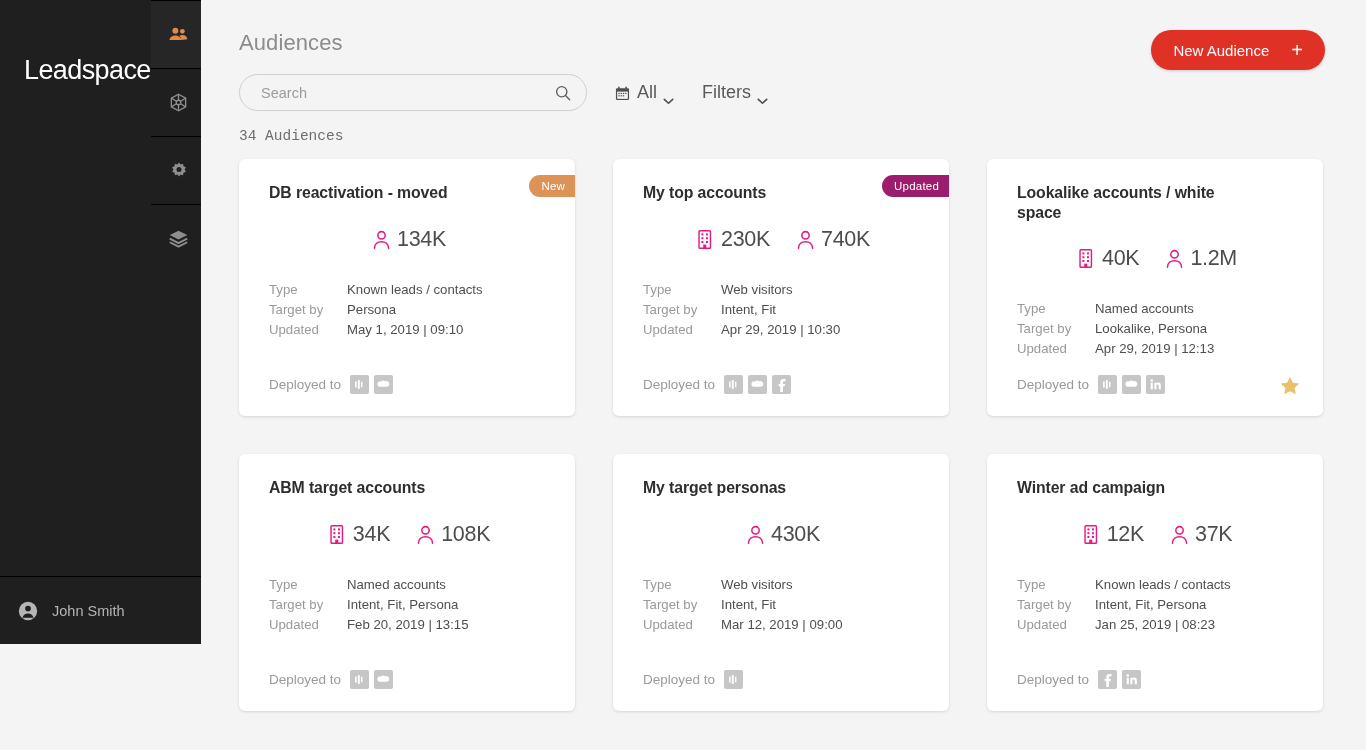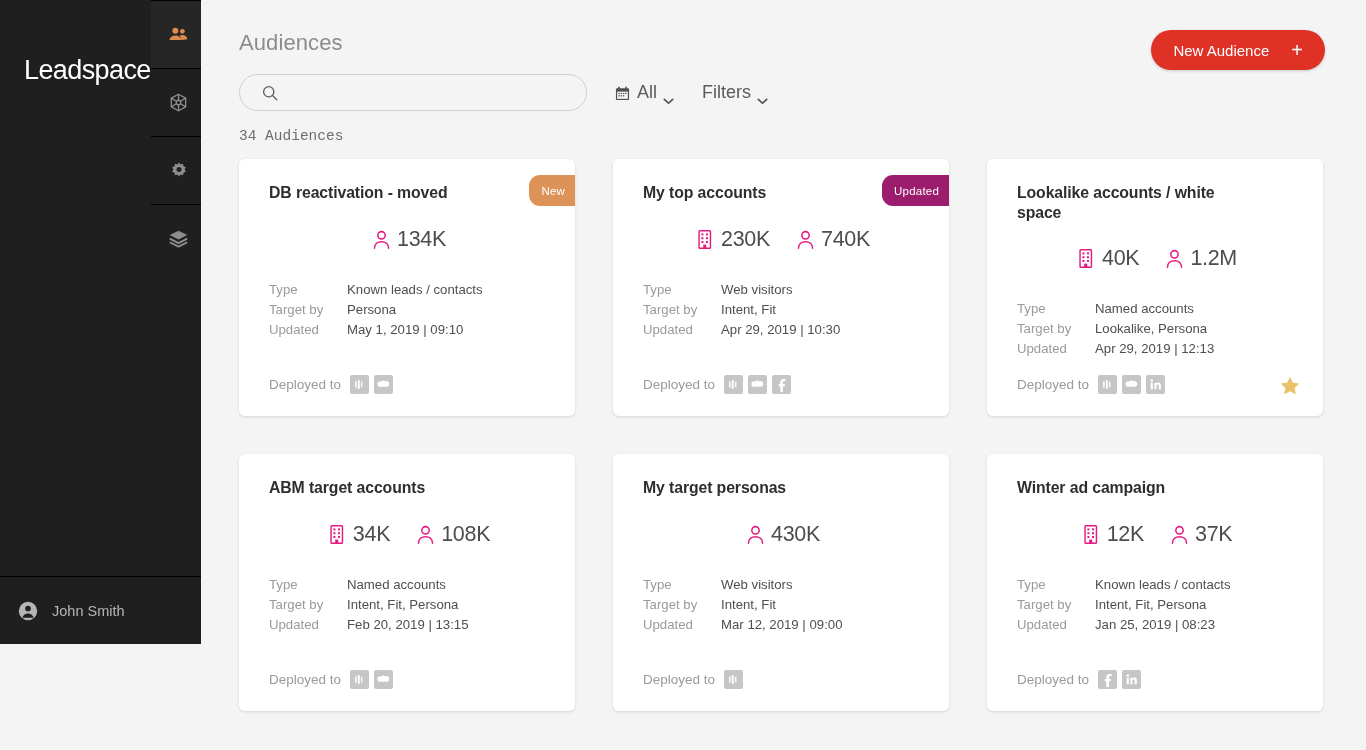--- a/index.html
+++ b/index.html
@@ -141,21 +141,21 @@
     font-size: 15.8px;
     font-weight: bold;
     color: #2e2e2e;
     letter-spacing: -0.1px;
     line-height: 1.25;
     padding-right: 46px;
   }
   .badge {
     position: absolute;
     top: 16px; right: 0;
-    height: 31px;
+    height: 22px;
     border-radius: 11px 0 0 11px;
     color: #ffffff;
     font-size: 11.5px;
     display: flex; align-items: center;
     padding: 0 10px 0 12px;
     letter-spacing: 0.2px;
   }
 
   .metrics {
     margin-top: 24px;
@@ -286,20 +286,21 @@
   <main class="main">
     <h1 class="page-title">Audiences</h1>
 
     <button class="new-btn">
       <span>New Audience</span>
       <span class="plus">+</span>
     </button>
 
     <div class="toolbar">
       <div class="search-wrap">
+        <input class="search-input" type="text" placeholder="Search" style="">
         <span class="search-icon">
           <svg viewBox="0 0 20 20" width="18" height="18">
               <circle cx="8.6" cy="8.6" r="5.7" fill="none" stroke="#5d5d5d" stroke-width="1.5"></circle>
               <line x1="12.8" y1="12.8" x2="17.4" y2="17.4" stroke="#5d5d5d" stroke-width="1.5" stroke-linecap="round"></line>
             </svg>
         </span>
       </div>
 
       <div class="toolbar-btn">
         <span class="cal-icon">

